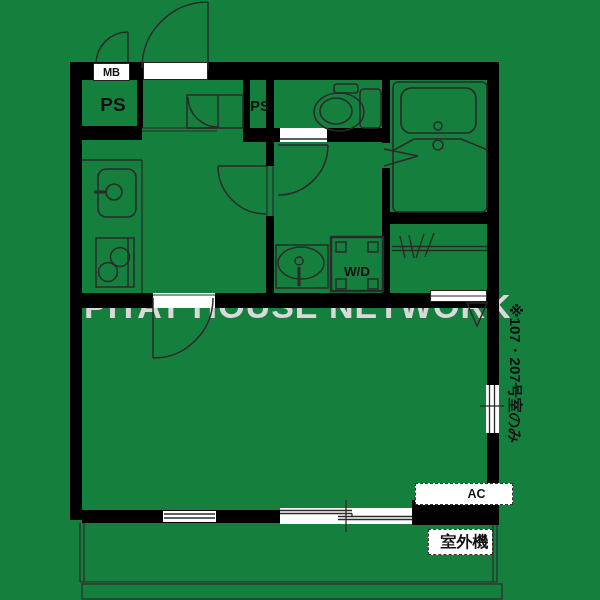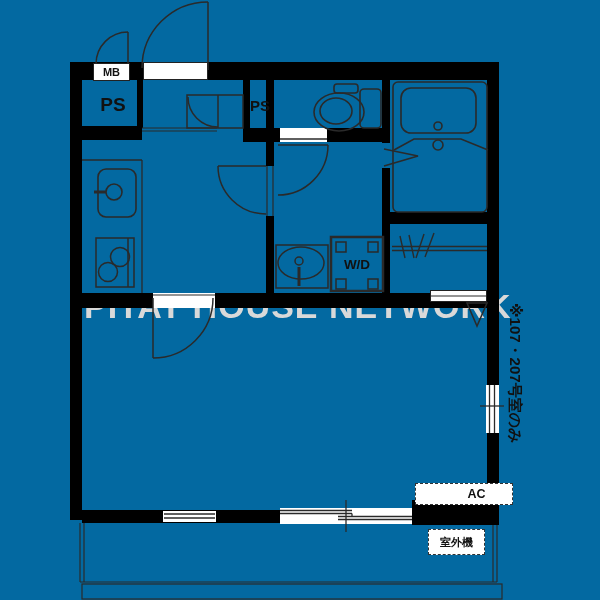--- a/index.html
+++ b/index.html
@@ -1,16 +1,16 @@
 <!DOCTYPE html>
 <html><head>
 <meta charset="utf-8">
 <style>
   html,body{margin:0;padding:0;background:#fff;}
-  #plan{position:relative;width:600px;height:600px;background:#0369a1;overflow:hidden;
+  #plan{position:relative;width:600px;height:600px;background:#15803d;overflow:hidden;
         font-family:"Liberation Sans","DejaVu Sans",sans-serif;}
   .wall{position:absolute;background:#000;}
   .white{position:absolute;background:#fff;}
   .label{position:absolute;display:flex;align-items:center;justify-content:center;
          font-weight:bold;color:#111;white-space:nowrap;}
   #watermark{position:absolute;left:84px;top:287px;font-size:34px;font-weight:bold;
              color:#d9d9d9;letter-spacing:1px;z-index:1;white-space:nowrap;}
   .z2{z-index:2;} .z3{z-index:3;} .z5{z-index:5;}
   #fixtures{position:absolute;left:0;top:0;z-index:4;pointer-events:none;}
   #vnote{position:absolute;left:524px;top:303px;transform:rotate(90deg);
@@ -187,24 +187,24 @@
       <line x1="493" y1="525" x2="493" y2="582"></line>
       <line x1="497" y1="525" x2="497" y2="582"></line>
       <line x1="80" y1="582" x2="497" y2="582"></line>
       <rect x="82" y="584" width="420" height="15"></rect>
     </g>
   </svg>
 
   <div class="label z5" style="left:93px;top:63px;width:37px;height:18px;font-size:11px;">MB</div>
   <div class="label z5" style="left:88px;top:90px;width:50px;height:30px;font-size:19px;">PS</div>
   <div class="label z5" style="left:246px;top:93px;width:28px;height:24px;font-size:15px;">PS</div>
-  <div class="label z5" style="left:331px;top:237px;width:52px;height:54px;font-size:13.5px;">W/D</div>
+  <div class="label z5" style="left:331px;top:244px;width:52px;height:54px;font-size:13.5px;">W/D</div>
 
   <div class="dashedbox" style="left:415px;top:483px;width:71px;height:20px;font-size:12.5px;padding-left:25px;">
     <span>AC</span>
   </div>
-  <div class="dashedbox" style="left:428px;top:529px;width:55px;height:24px;font-size:11px;">
+  <div class="dashedbox" style="left:428px;top:529px;width:55px;height:24px;font-size:16px;padding-left:8px;">
     <span>室外機</span>
   </div>
 
   <div id="vnote">※107・207号室のみ</div>
 
 </div>
 
 </body></html>

